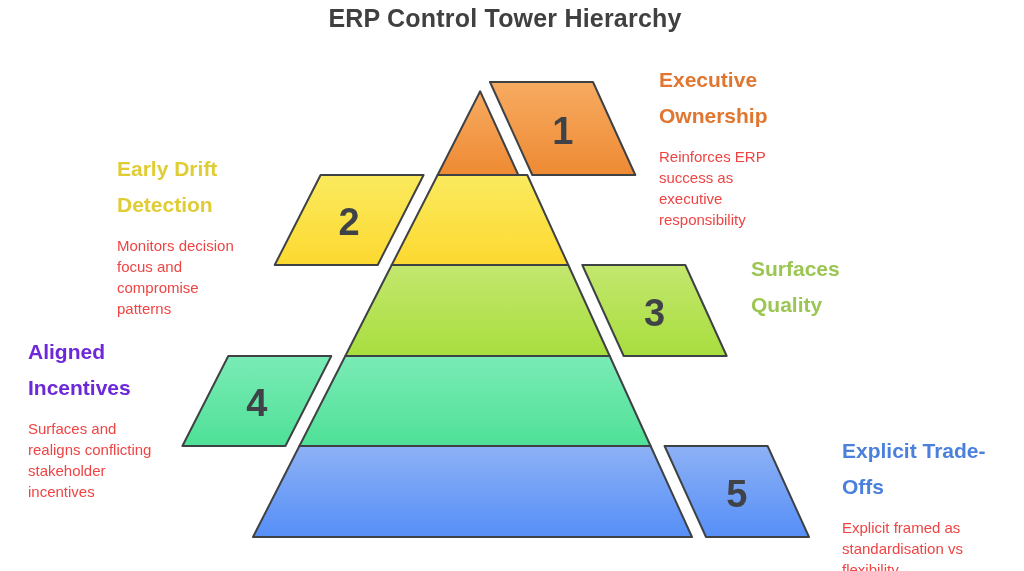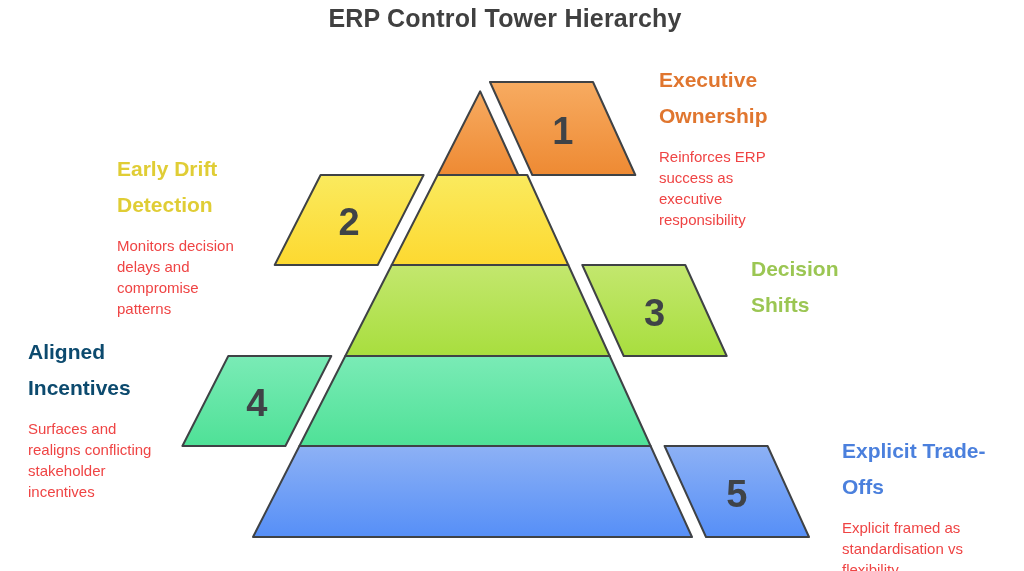--- a/index.html
+++ b/index.html
@@ -71,29 +71,29 @@
       <text x="736.8" y="491.5" text-anchor="middle" dominant-baseline="central" dy="2" fill="#3f4347" font-family="&quot;Liberation Sans&quot;, sans-serif" font-size="38" font-weight="700">5</text>
     </svg>
 
   <div class="label b1 align-left">
     <div class="label-heading" style="color: rgb(224, 118, 47);">Executive Ownership</div>
     <div class="label-desc">Reinforces ERP success as executive responsibility</div>
   </div>
 
   <div class="label b2 align-right">
     <div class="label-heading" style="color: rgb(224, 205, 53);">Early Drift Detection</div>
-    <div class="label-desc">Monitors decision delays and compromise patterns</div>
+    <div class="label-desc">Monitors decision focus and compromise patterns</div>
   </div>
 
   <div class="label b3 align-left">
-    <div class="label-heading" style="color: rgb(155, 198, 83);">Decision Shifts</div>
+    <div class="label-heading" style="color: rgb(155, 198, 83);">Surfaces Quality</div>
   </div>
 
   <div class="label b4 align-right">
-    <div class="label-heading" style="color: #0c4a6e;">Aligned Incentives</div>
+    <div class="label-heading" style="color: #6d28d9;">Aligned Incentives</div>
     <div class="label-desc">Surfaces and realigns conflicting stakeholder incentives</div>
   </div>
 
   <div class="label b5 align-left">
     <div class="label-heading" style="color: rgb(75, 128, 221);">Explicit Trade-Offs</div>
     <div class="label-desc">Explicit framed as standardisation vs flexibility</div>
   </div>
 
 </div>
 

